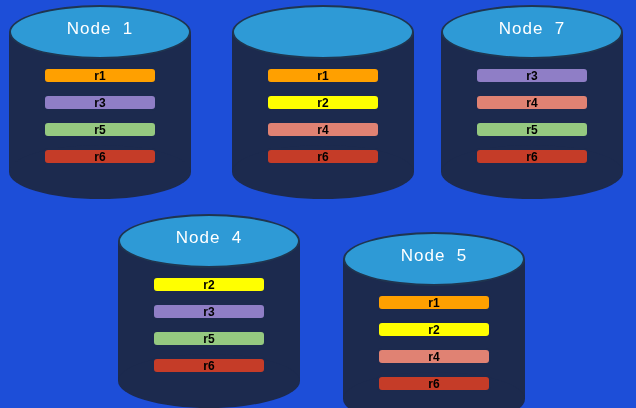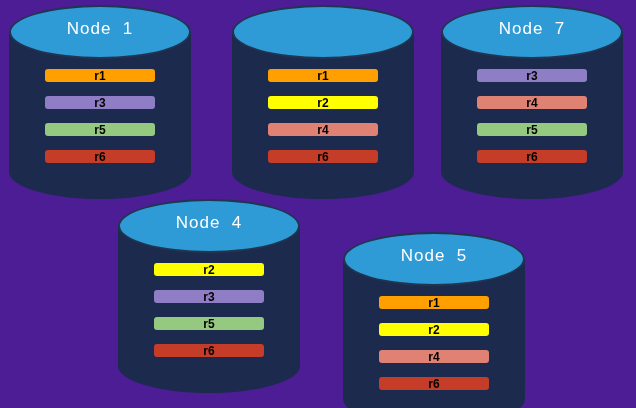--- a/index.html
+++ b/index.html
@@ -5,33 +5,33 @@
   html, body {
     margin: 0;
     padding: 0;
     background: #ffffff;
     font-family: "Liberation Sans", sans-serif;
   }
   .canvas {
     position: relative;
     width: 636px;
     height: 408px;
-    background: #4c1d95;
+    background: #1d4ed8;
     overflow: hidden;
   }
   .cyl {
     position: absolute;
     width: 182px;
     height: 194px;
   }
   
   .pos-n1 { left: 9px;   top: 5px; }
   .pos-n2 { left: 232px; top: 5px; }
   .pos-n3 { left: 441px; top: 5px; }
-  .pos-n4 { left: 118px; top: 199px; }
+  .pos-n4 { left: 118px; top: 214px; }
   .pos-n5 { left: 343px; top: 232px; }
 
   .cyl-body {
     position: absolute;
     left: 0; right: 0;
     top: 27px; bottom: 27px;
     background: var(--body, #1C2A4E);
     z-index: 1;
   }
   .cyl-bottom {

